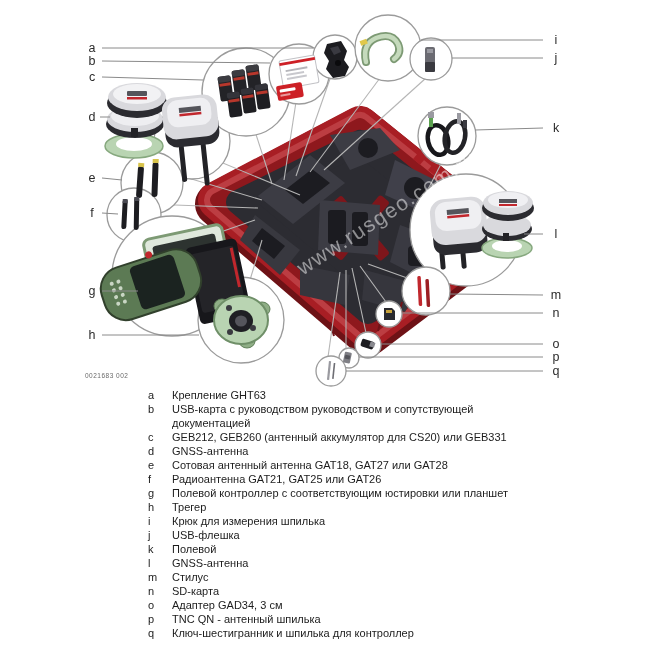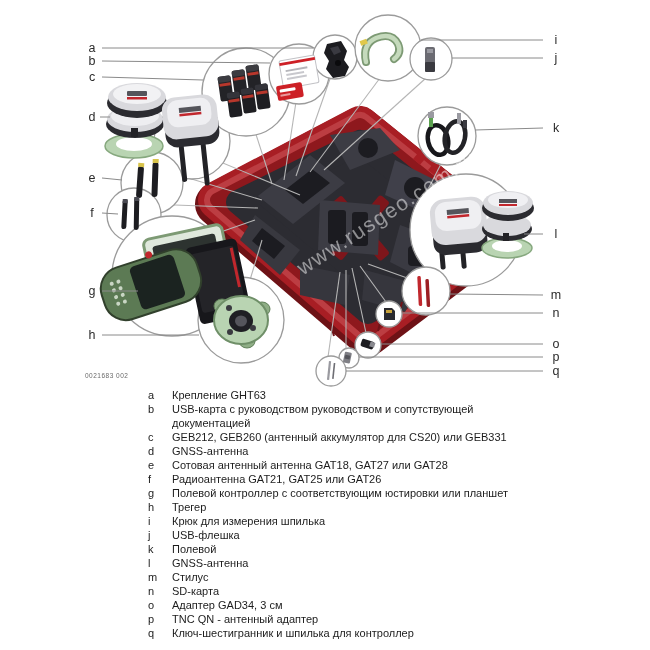--- a/index.html
+++ b/index.html
@@ -425,20 +425,20 @@
     <div class="legend-row">
         <span class="legend-key">n</span>
         <span class="legend-text">SD-карта</span>
       </div>
     <div class="legend-row">
         <span class="legend-key">o</span>
         <span class="legend-text">Адаптер GAD34, 3 см</span>
       </div>
     <div class="legend-row">
         <span class="legend-key">p</span>
-        <span class="legend-text">TNC QN - антенный адаптер</span>
+        <span class="legend-text">TNC QN - антенный шпилька</span>
       </div>
     <div class="legend-row">
         <span class="legend-key">q</span>
         <span class="legend-text">Ключ-шестигранник и шпилька для контроллер</span>
       </div>
   </div>
 </div>
 
 </body></html>

